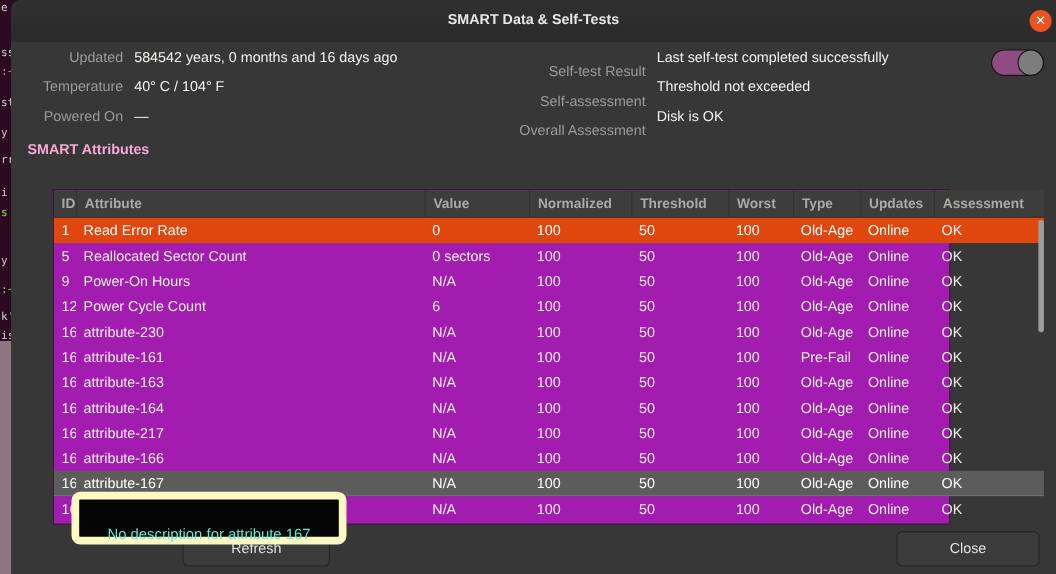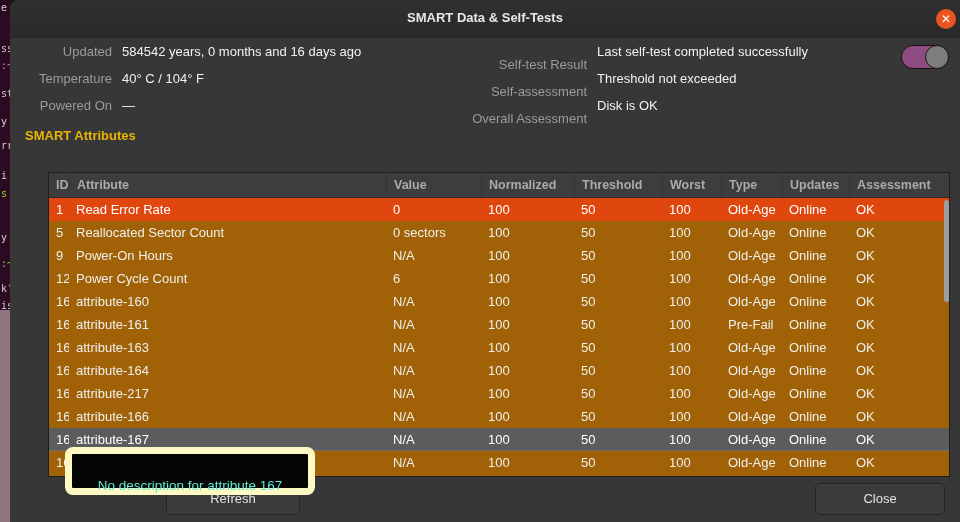--- a/index.html
+++ b/index.html
@@ -34,25 +34,25 @@
   .rlab { left:390px; width:187px;margin-top:13px; }
   .rval { left:587px; width:300px; }
 
   
   #smart-toggle { left:891px; top:45px; width:48px; height:24px; border-radius:12px;
                   background:#8e4c82; border:1px solid #141414; }
   #smart-toggle .knob { position:absolute; right:-1px; top:-1px; width:24px; height:24px;
                         border-radius:50%; background:#7d7d7d; border:1px solid #141414; }
 
   
-  #section-title { left:15px; top:128px; color:#eab308; font-size:13px; font-weight:bold; }
-
-  
-  #attr-table { left:38px; top:172px; width:902px; height:305px;
-                background:#a16207; border:1px solid #1e1e1e; }
+  #section-title { left:15px; top:128px; color:#f9a8d4; font-size:13px; font-weight:bold; }
+
+  
+  #attr-table { left:38px; top:172px; width:816px; height:305px;
+                background:#a21caf; border:1px solid #1e1e1e; }
   .grid-row { display:grid;
               grid-template-columns:20px 317px 95px 93px 88px 59px 61px 67px 1fr;
               width:900px; }
   .grid-row > div { padding:0 0 0 7px; white-space:nowrap; overflow:hidden; }
   #thead { height:25px; background:#3d3d3d; border-bottom:1px solid #2a2a2a; }
   #thead > div { color:#aaaaa6; font-size:12.5px; font-weight:bold; line-height:25px;
                  border-left:1px solid #333; }
   #thead > div:first-child { border-left:none; }
   .trow { height:23px; color:#efefeb; font-size:13px; line-height:23px; }
   .trow.selected { background:#e0470f; color:#ffffff; }
@@ -173,21 +173,21 @@
     <div>6</div>
     <div>100</div>
     <div>50</div>
     <div>100</div>
     <div>Old-Age</div>
     <div>Online</div>
     <div>OK</div>
   </div>
         <div class="grid-row trow">
     <div>160</div>
-    <div>attribute-160</div>
+    <div>attribute-230</div>
     <div>N/A</div>
     <div>100</div>
     <div>50</div>
     <div>100</div>
     <div>Old-Age</div>
     <div>Online</div>
     <div>OK</div>
   </div>
         <div class="grid-row trow">
     <div>161</div>

